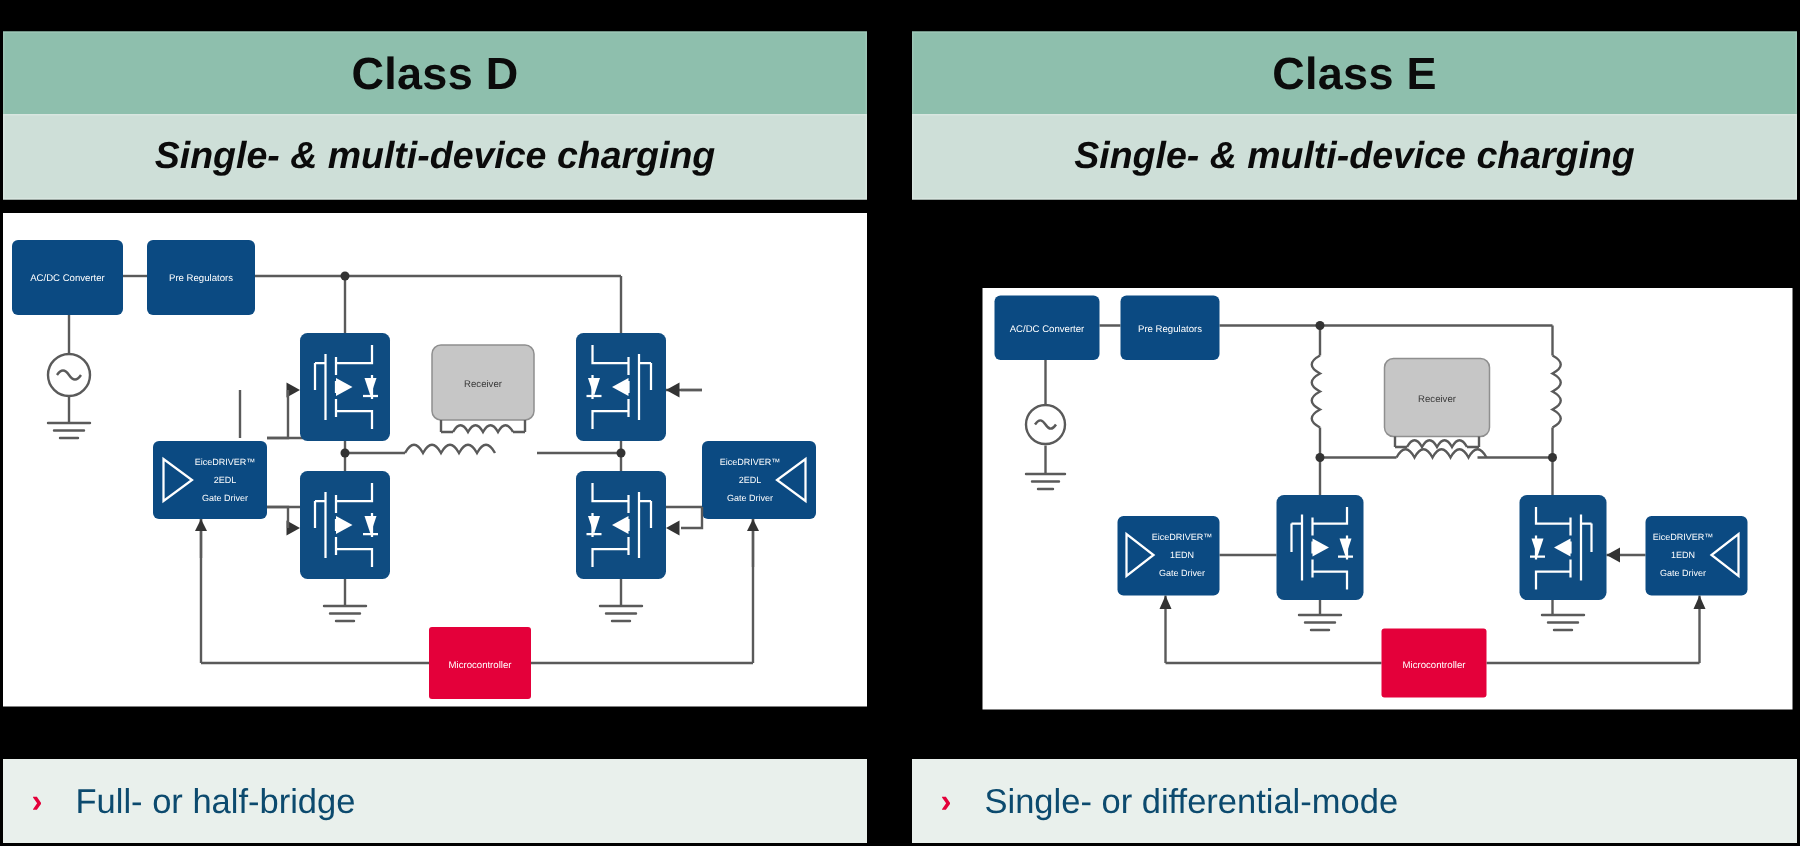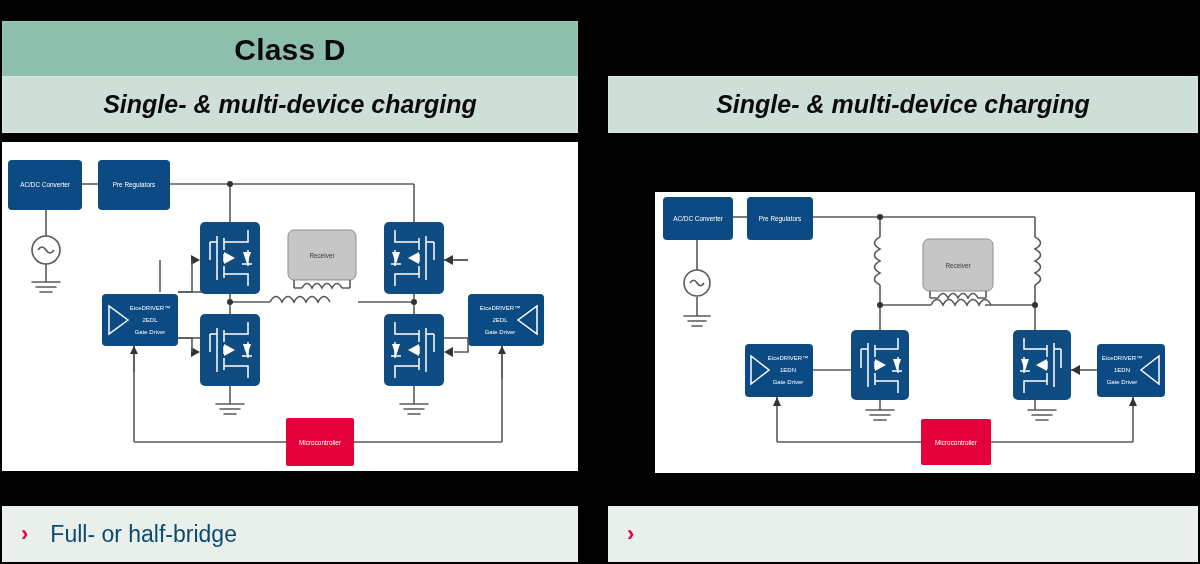--- a/index.html
+++ b/index.html
@@ -234,20 +234,23 @@
     </div>
 
     <div class="foot">
       <span class="chev">›</span>
       <span class="foot-txt">Full- or half-bridge</span>
     </div>
   </div>
 
   <div class="panel right">
 
+    <div class="hdr">
+      <span class="hdr-txt">Class E</span>
+    </div>
 
     <div class="sub">
       <span class="sub-txt">Single- &amp; multi-device charging</span>
     </div>
 
     <div class="canvas right">
       <svg viewBox="0 0 540 281" preserveAspectRatio="none">
 
         <g class="wire">
           <path d="M78 25 H92"></path>
@@ -364,16 +367,17 @@
 
         <g>
           <rect class="blk-red" x="266" y="227" width="70" height="46" rx="2"></rect>
           <text class="blab" x="301" y="253">Microcontroller</text>
         </g>
       </svg>
     </div>
 
     <div class="foot">
       <span class="chev">›</span>
+      <span class="foot-txt">Single- or differential-mode</span>
     </div>
   </div>
 
 </div>
 
 </body></html>

